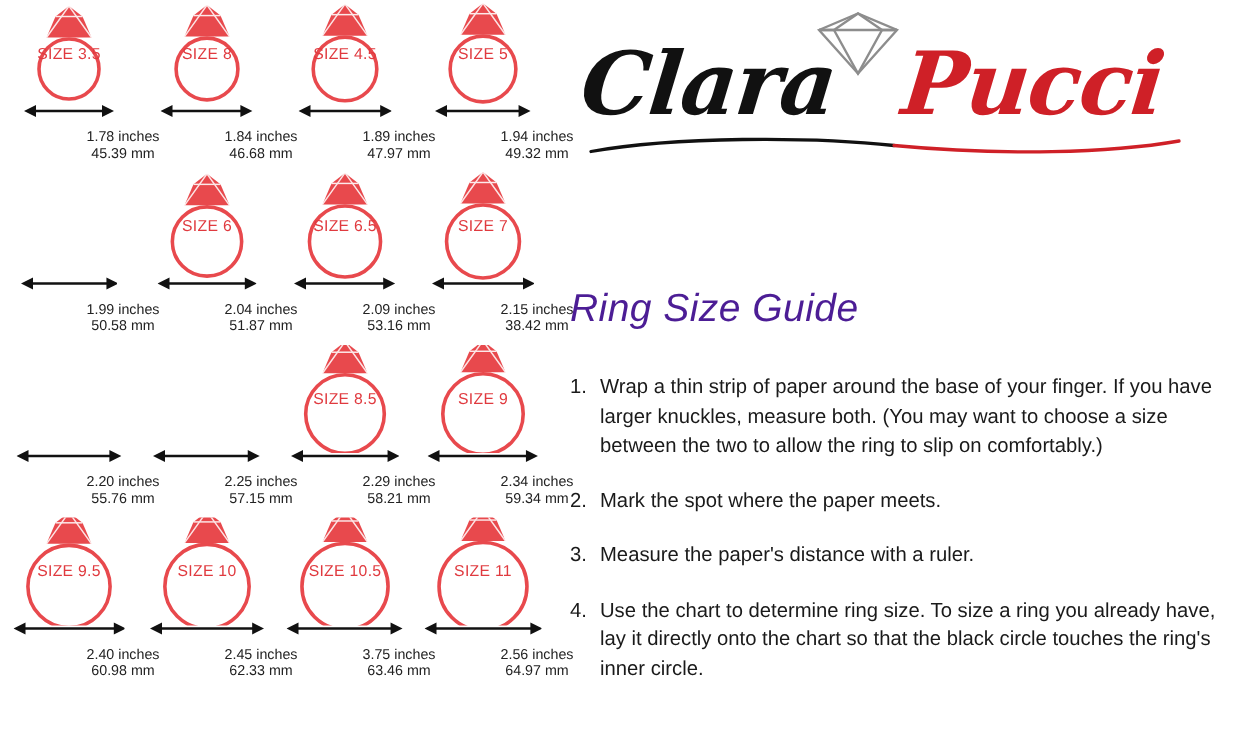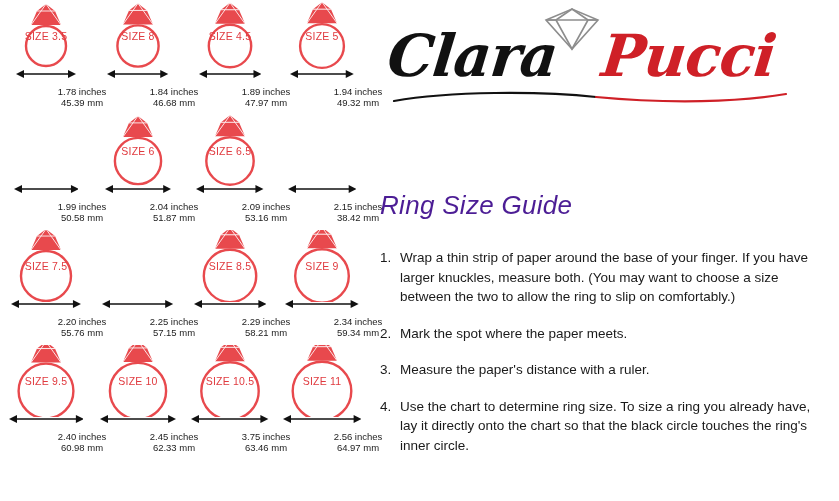--- a/index.html
+++ b/index.html
@@ -339,49 +339,49 @@
               <path d="M0 6 L8 2 L8 10 Z" fill="#111"></path>
               <path d="M67.44 6 L59.44 2 L59.44 10 Z" fill="#111"></path>
             </svg>
           </div>
           <div class="dims">
             <div>2.09 inches</div>
             <div>53.16 mm</div>
           </div>
         </div>
         <div class="ring-cell">
+          <div class="ring-art">
+            <svg width="92" height="72" viewBox="0 0 92 72">
+              <circle cx="46" cy="46" r="24.3" fill="none" stroke="#e8494d" stroke-width="2.4"></circle>
+              <g fill="#e8494d">
+                <path d="M31 20.66 L37 6.66 L55 6.66 L61 20.66 Z"></path>
+                <path d="M37 6.66 L46 -0.33999999999999986 L55 6.66 Z"></path>
+              </g>
+              <g stroke="#ffffff" stroke-width="1" opacity="0.85">
+                <path d="M31 20.66 L46 -0.33999999999999986 L61 20.66" fill="none"></path>
+                <path d="M37 6.66 L55 6.66" fill="none"></path>
+              </g>
+            </svg>
+            <div class="size-label">SIZE 7</div>
+          </div>
           <div class="measure">
             <svg width="68.68" height="12" viewBox="0 0 68.68 12">
               <line x1="6" y1="6" x2="62.68000000000001" y2="6" stroke="#111" stroke-width="1.6"></line>
               <path d="M0 6 L8 2 L8 10 Z" fill="#111"></path>
               <path d="M68.68 6 L60.68000000000001 2 L60.68000000000001 10 Z" fill="#111"></path>
             </svg>
           </div>
           <div class="dims">
             <div>2.15 inches</div>
             <div>38.42 mm</div>
           </div>
         </div>
       </div>
       <div class="chart-row">
         <div class="ring-cell">
-          <div class="ring-art">
-            <svg width="92" height="72" viewBox="0 0 92 72">
-              <circle cx="46" cy="46" r="25.0" fill="none" stroke="#e8494d" stroke-width="2.4"></circle>
-              <g fill="#e8494d">
-                <path d="M31 20.04 L37 6.039999999999999 L55 6.039999999999999 L61 20.04 Z"></path>
-                <path d="M37 6.039999999999999 L46 -0.9600000000000009 L55 6.039999999999999 Z"></path>
-              </g>
-              <g stroke="#ffffff" stroke-width="1" opacity="0.85">
-                <path d="M31 20.04 L46 -0.9600000000000009 L61 20.04" fill="none"></path>
-                <path d="M37 6.039999999999999 L55 6.039999999999999" fill="none"></path>
-              </g>
-            </svg>
-            <div class="size-label">SIZE 7.5</div>
-          </div>
           <div class="measure">
             <svg width="69.92" height="12" viewBox="0 0 69.92 12">
               <line x1="6" y1="6" x2="63.92" y2="6" stroke="#111" stroke-width="1.6"></line>
               <path d="M0 6 L8 2 L8 10 Z" fill="#111"></path>
               <path d="M69.92 6 L61.92 2 L61.92 10 Z" fill="#111"></path>
             </svg>
           </div>
           <div class="dims">
             <div>2.20 inches</div>
             <div>55.76 mm</div>

